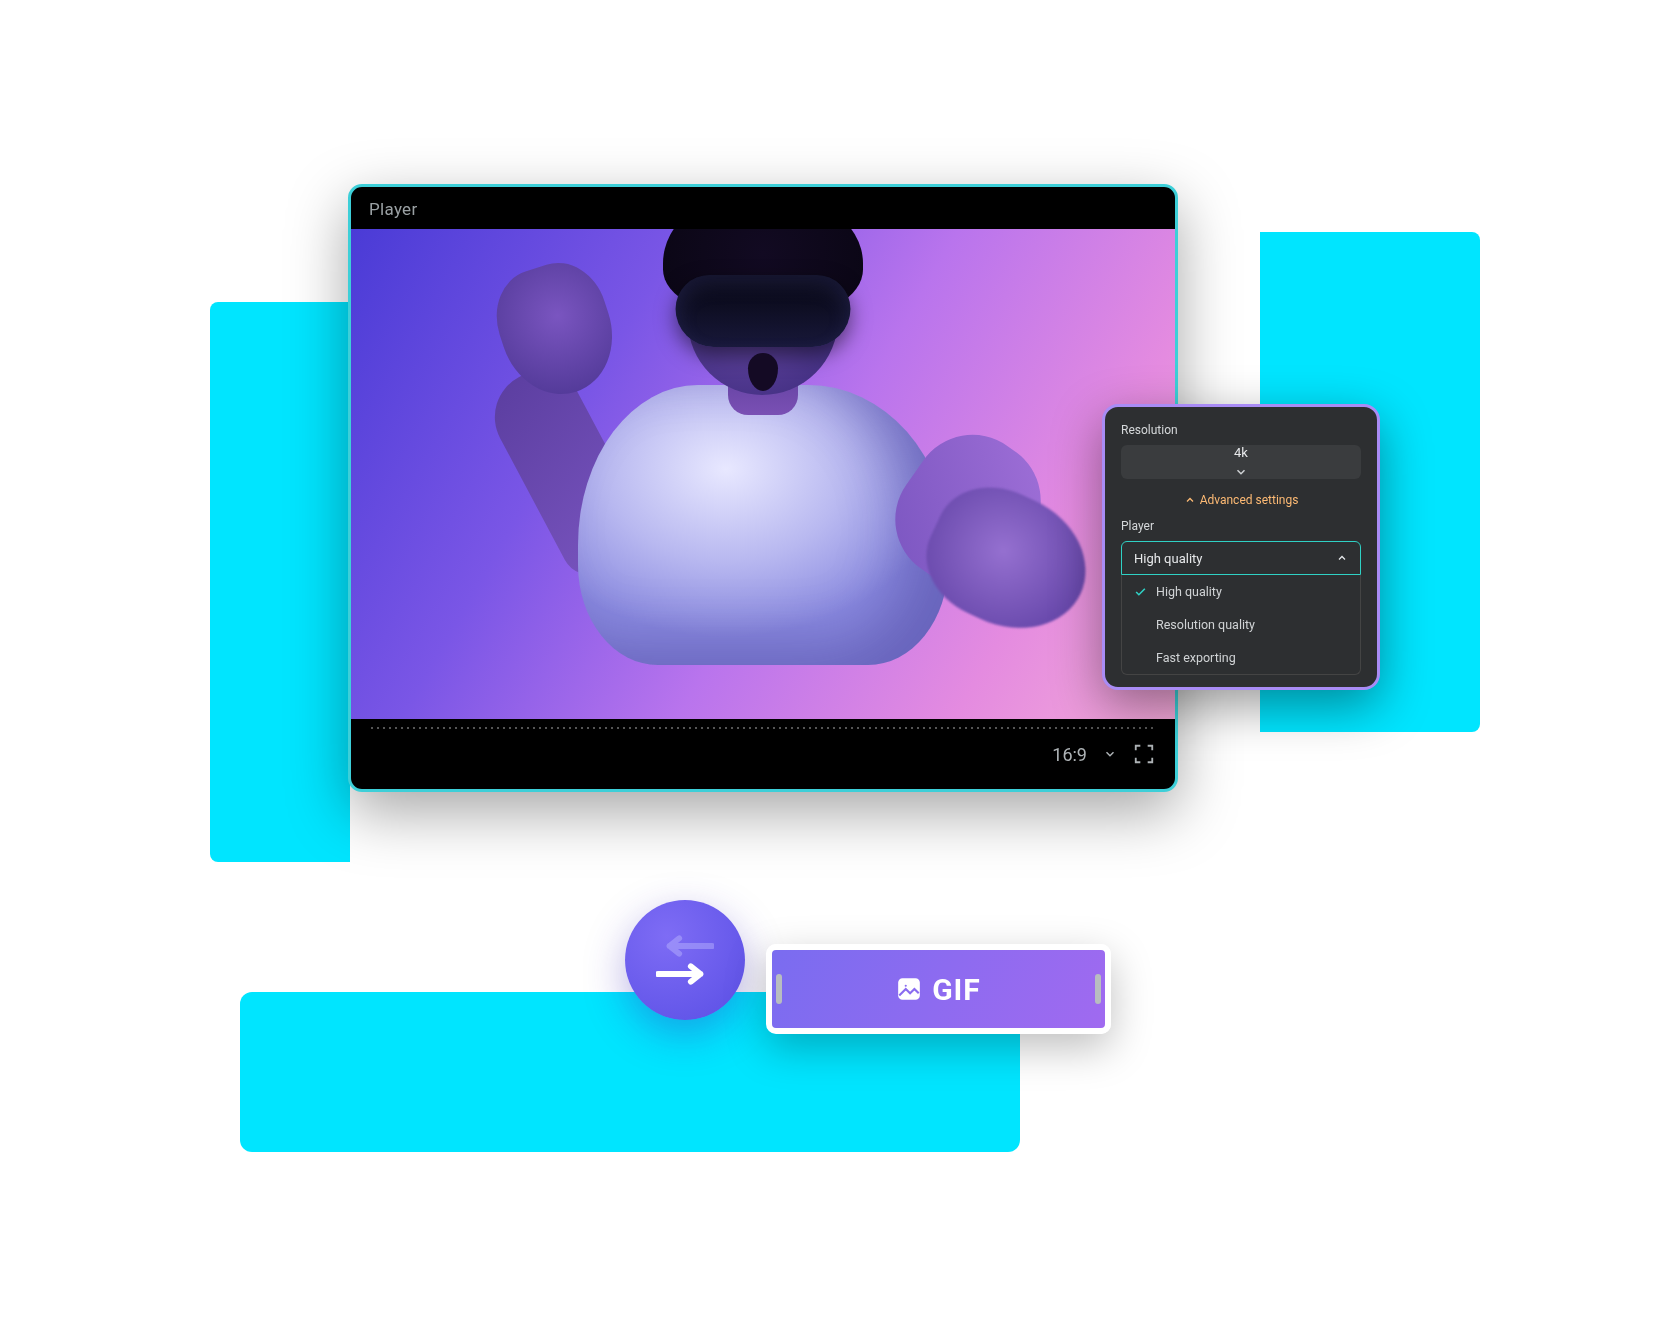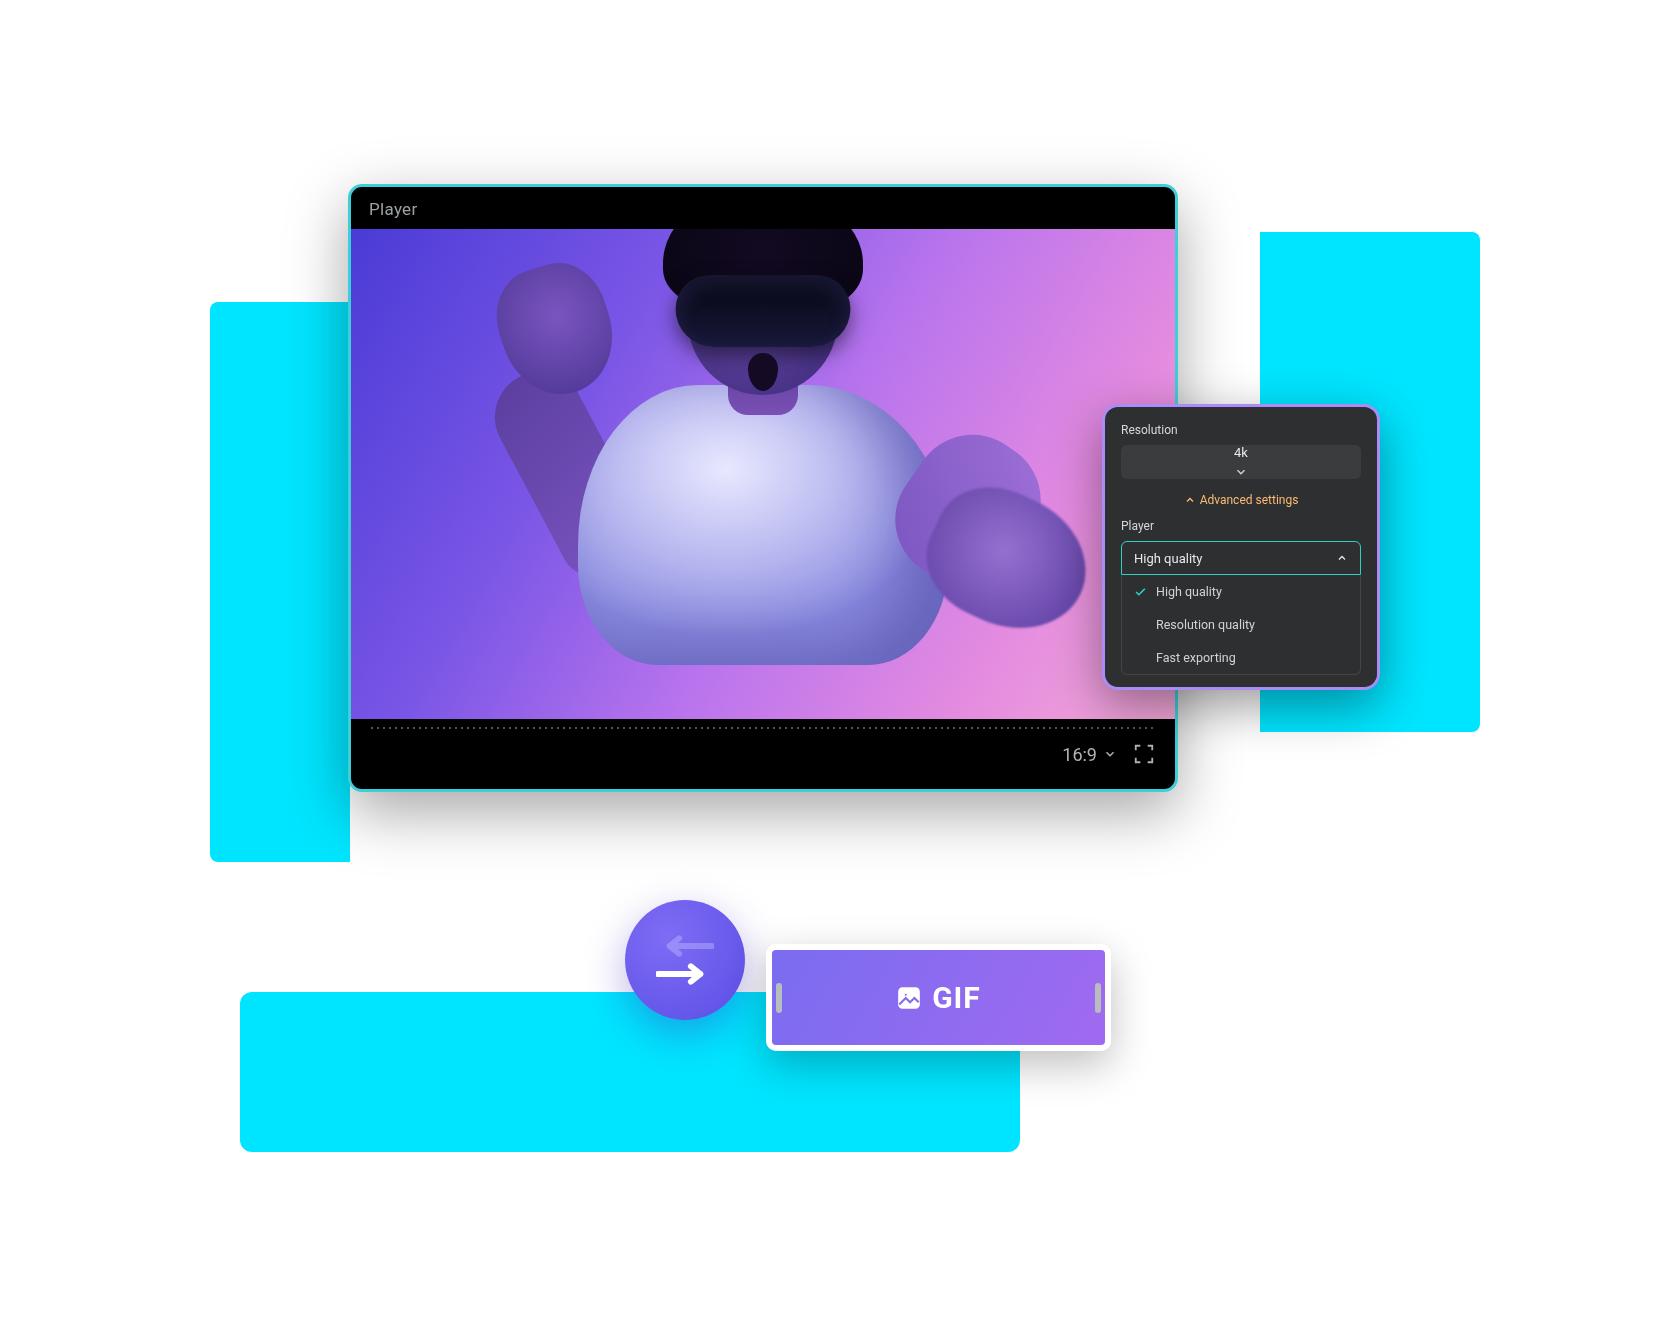--- a/index.html
+++ b/index.html
@@ -149,21 +149,21 @@
     gap: 16px;
     position: relative;
   }
   .timeline {
     position: absolute;
     left: 20px; right: 20px; top: 8px;
     height: 2px;
     background: repeating-linear-gradient(90deg,#555 0 2px,transparent 2px 6px);
   }
   .aspect {
-    display: flex; align-items: center; gap: 6px;
+    display: flex; align-items: center; gap: 16px;
     color: #aeb3b6; font-size: 18px; margin-left: 41px;
   }
   .chev-down { width: 14px; height: 14px; }
   .fs-icon { width: 22px; height: 22px; color: #aeb3b6; }
 
   
   .settings {
     position: absolute;
     right: 90px; top: 232px;
     width: 278px;
@@ -243,21 +243,21 @@
   .chip::before{ left:4px; top:50%; transform:translateY(-50%);}
   .chip::after{ right:4px; top:50%; transform:translateY(-50%);}
   .chip-video {
     left: 94px; top: 628px;
     width: 535px; height: 90px;
     font-size: 32px;
     background: linear-gradient(120deg,#2db8f0 0%,#3a88f0 100%);
   }
   .chip-gif {
     left: 556px; top: 772px;
-    width: 345px; height: 107px;
+    width: 345px; height: 90px;
     font-size: 30px;
     background: linear-gradient(120deg,#7a6cf0 0%,#a06af0 100%);
   }
   .chip svg { flex-shrink:0; }
 
   
   .swap {
     position: absolute;
     left: 415px; top: 728px;
     width: 120px; height: 120px;

